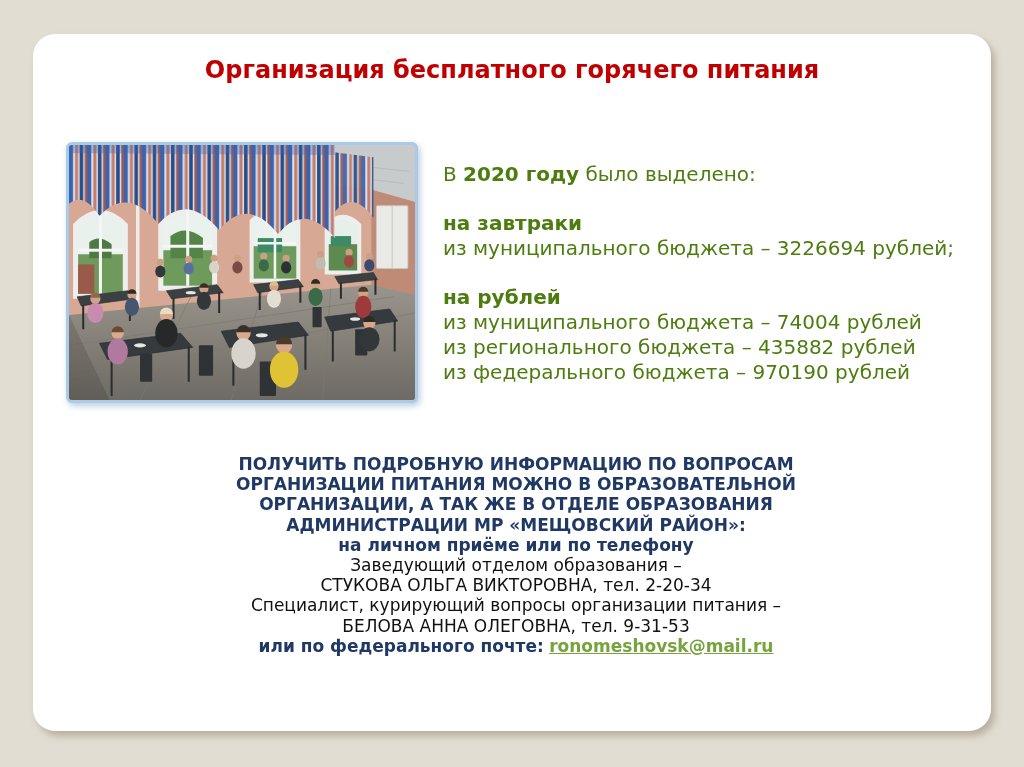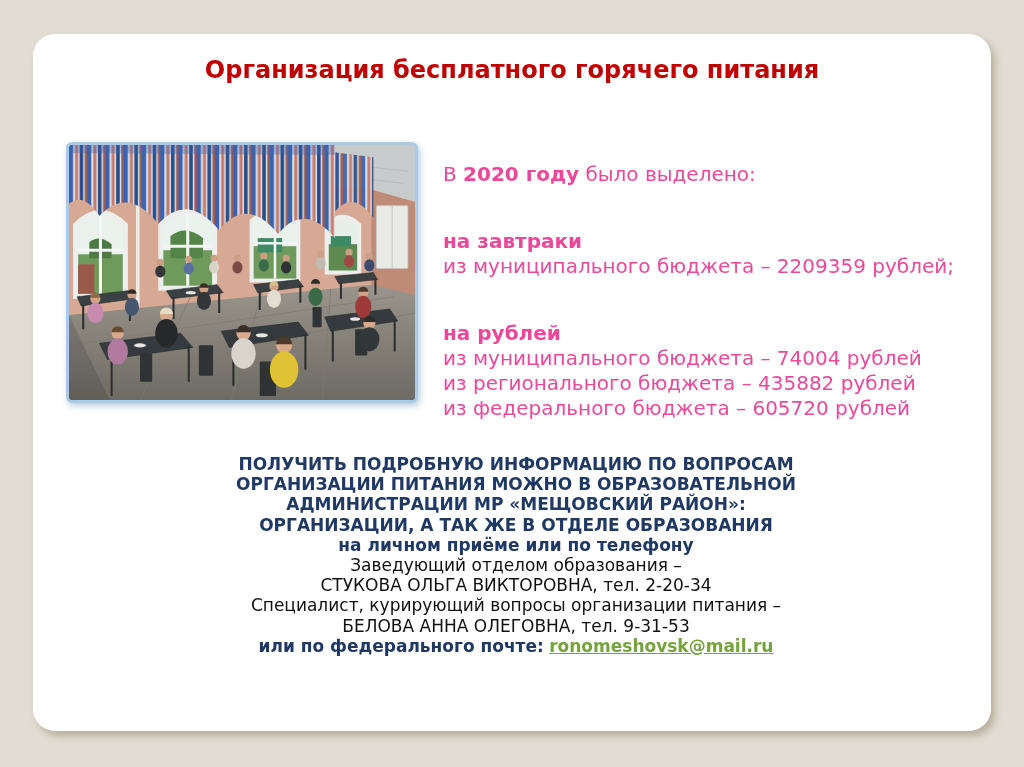--- a/index.html
+++ b/index.html
@@ -23,24 +23,24 @@
   .photo{
     position:absolute;left:33px;top:108px;
     width:346px;height:255px;
     border:3px solid #a9cbe8;border-radius:6px;
     box-shadow:2px 3px 6px rgba(120,155,190,0.5);
     overflow:hidden;background:#d7a893;
   }
   .photo svg{display:block;width:100%;height:100%;}
   .budget{
     position:absolute;left:410px;top:128px;width:520px;
-    color:#ec4899;font-size:20px;line-height:25px;
+    color:#4d7c0f;font-size:20px;line-height:25px;
   }
   .budget p{margin:0;}
-  .budget .gap{margin-top:42px;}
+  .budget .gap{margin-top:24px;}
   .budget .b-head{font-weight:bold;}
   .contact{
     position:absolute;left:8px;right:0;top:420px;
     text-align:center;font-size:17px;line-height:20.2px;color:#111111;
   }
   .contact .blue{color:#1f3864;font-weight:bold;}
   .contact a.email{
     color:#76a33c;text-decoration:underline;font-weight:bold;
     cursor:pointer;
   }
@@ -266,32 +266,32 @@
         <ellipse cx="120" cy="146" rx="5" ry="1.6" fill="#e8e6e0"></ellipse>
       </g>
 
       <polygon points="0,168 0,252 40,252" fill="#000000" opacity="0.12"></polygon>
     </svg>
   </div>
 
   <div class="budget">
     <p><span>В </span><b>2020 году</b><span> было выделено:</span></p>
     <p class="b-head gap">на завтраки</p>
-    <p>из муниципального бюджета – 2209359 рублей;</p>
+    <p>из муниципального бюджета – 3226694 рублей;</p>
     <p class="b-head gap">на рублей</p>
     <p>из муниципального бюджета – 74004 рублей</p>
     <p>из регионального бюджета – 435882 рублей</p>
-    <p>из федерального бюджета – 605720 рублей</p>
+    <p>из федерального бюджета – 970190 рублей</p>
   </div>
 
   <div class="contact">
     <div class="blue">ПОЛУЧИТЬ ПОДРОБНУЮ ИНФОРМАЦИЮ ПО ВОПРОСАМ</div>
     <div class="blue">ОРГАНИЗАЦИИ ПИТАНИЯ МОЖНО В ОБРАЗОВАТЕЛЬНОЙ</div>
+    <div class="blue">ОРГАНИЗАЦИИ, А ТАК ЖЕ В ОТДЕЛЕ ОБРАЗОВАНИЯ</div>
     <div class="blue">АДМИНИСТРАЦИИ МР «МЕЩОВСКИЙ РАЙОН»:</div>
-    <div class="blue">ОРГАНИЗАЦИИ, А ТАК ЖЕ В ОТДЕЛЕ ОБРАЗОВАНИЯ</div>
     <div class="blue">на личном приёме или по телефону</div>
     <div>Заведующий отделом образования –</div>
     <div>СТУКОВА ОЛЬГА ВИКТОРОВНА, тел. 2-20-34</div>
     <div>Специалист, курирующий вопросы организации питания –</div>
     <div>БЕЛОВА АННА ОЛЕГОВНА, тел. 9-31-53</div>
     <div>
       <span class="blue">или по федерального почте:</span>
       <a class="email" href="#">ronomeshovsk@mail.ru</a>
     </div>
   </div>

